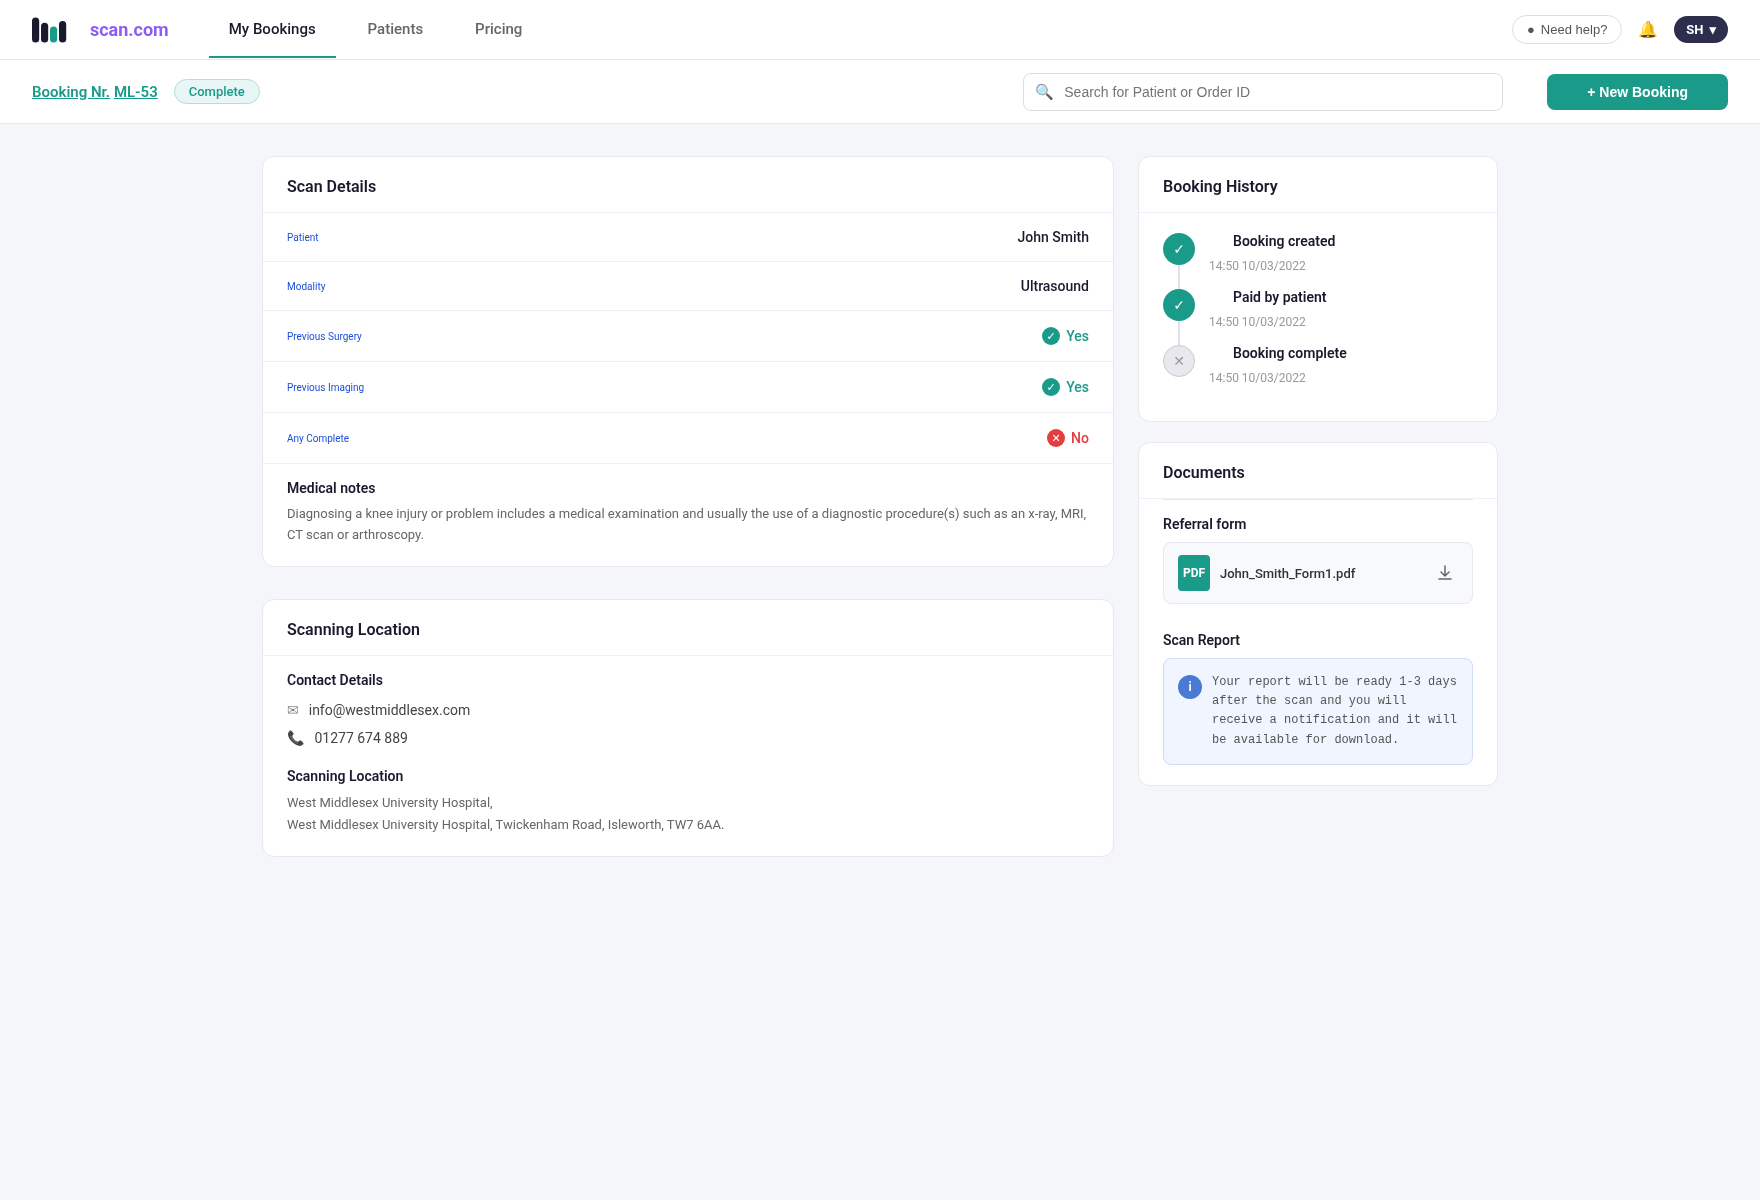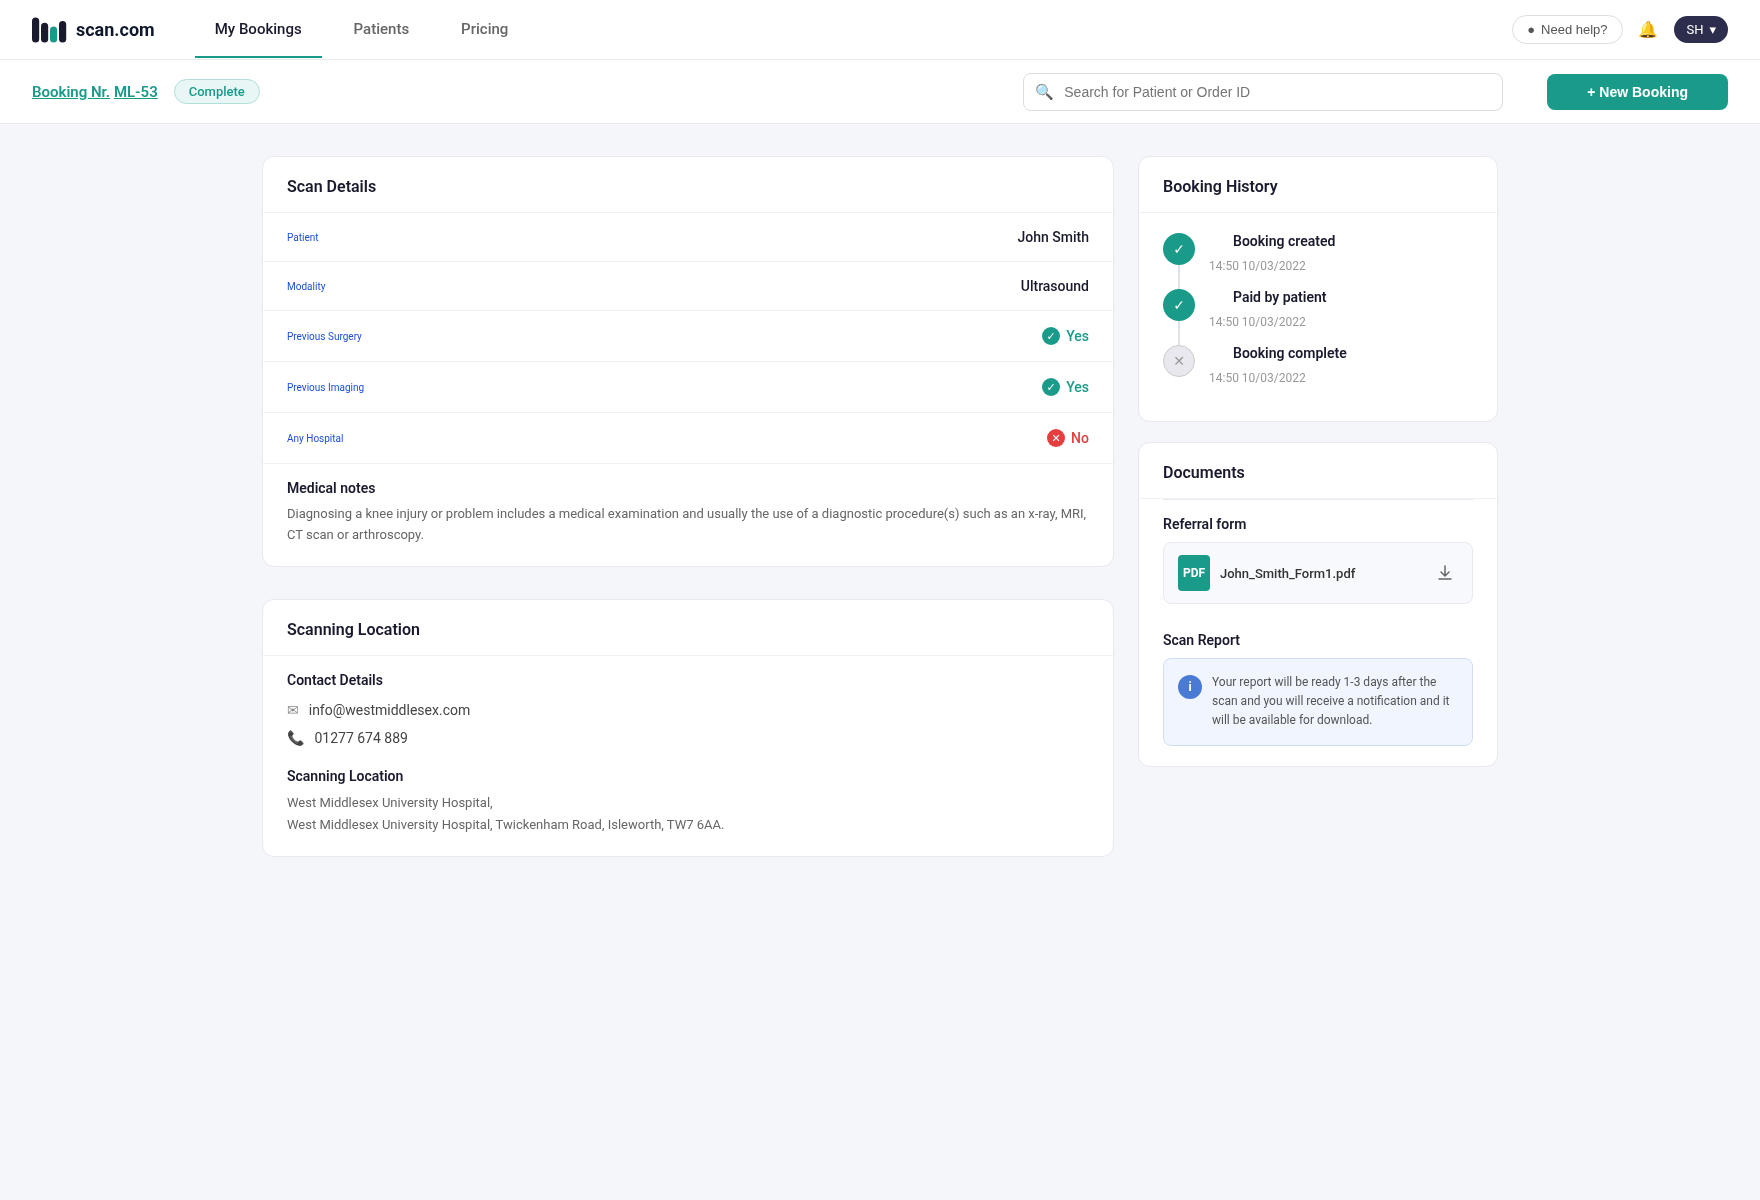--- a/index.html
+++ b/index.html
@@ -11,24 +11,24 @@
       border-bottom: 1px solid #e8e8ee;
       display: flex;
       align-items: center;
       padding: 0 32px;
       height: 60px;
       gap: 0;
     }
     .logo {
       display: flex;
       align-items: center;
-      gap: 8px;
+      gap: 22px;
       font-size: 18px;
       font-weight: 700;
-      color: #0f172a;
+      color: #8b5cf6;
       margin-right: 40px;
     }
     .logo-icon {
       width: 36px;
       height: 28px;
     }
     .nav-links {
       display: flex;
       align-items: center;
       gap: 12px;
@@ -72,21 +72,21 @@
     .avatar-btn {
       display: flex;
       align-items: center;
       gap: 6px;
       background: #2d2d4e;
       color: #fff;
       border-radius: 20px;
       padding: 6px 12px;
       cursor: pointer;
       font-size: 13px;
-      font-weight: 400;
+      font-weight: 700;
     }
 
     
     .booking-header {
       background: #fff;
       border-bottom: 1px solid #e8e8ee;
       display: flex;
       align-items: center;
       padding: 0 32px;
       height: 64px;
@@ -419,20 +419,21 @@
       justify-content: center;
       font-size: 12px;
       font-weight: 700;
       flex-shrink: 0;
       margin-top: 2px;
     }
     .scan-report-text {
       font-size: 12px;
       color: #555;
       line-height: 1.6;
+      font-family: Liberation Mono, monospace;
     }
 
     .divider {
       height: 1px;
       background: #e8e8ee;
       margin: 0 24px;
     }
   </style>
 </head>
 <body>
@@ -503,21 +504,21 @@
         </span>
       </div>
       <div class="detail-row">
         <span class="detail-label">Previous Imaging</span>
         <span class="detail-value yes-value">
           <span class="check-circle">✓</span>
           <span>Yes</span>
         </span>
       </div>
       <div class="detail-row">
-        <span class="detail-label">Any Hospital</span>
+        <span class="detail-label">Any Complete</span>
         <span class="detail-value no-value">
           <span class="x-circle">✕</span>
           <span>No</span>
         </span>
       </div>
       <div class="medical-notes-section">
         <div class="medical-notes-label">Medical notes</div>
         <div class="medical-notes-text">Diagnosing a knee injury or problem includes a medical examination and usually the use of a diagnostic procedure(s) such as an x-ray, MRI, CT scan or arthroscopy.</div>
       </div>
     </div>

